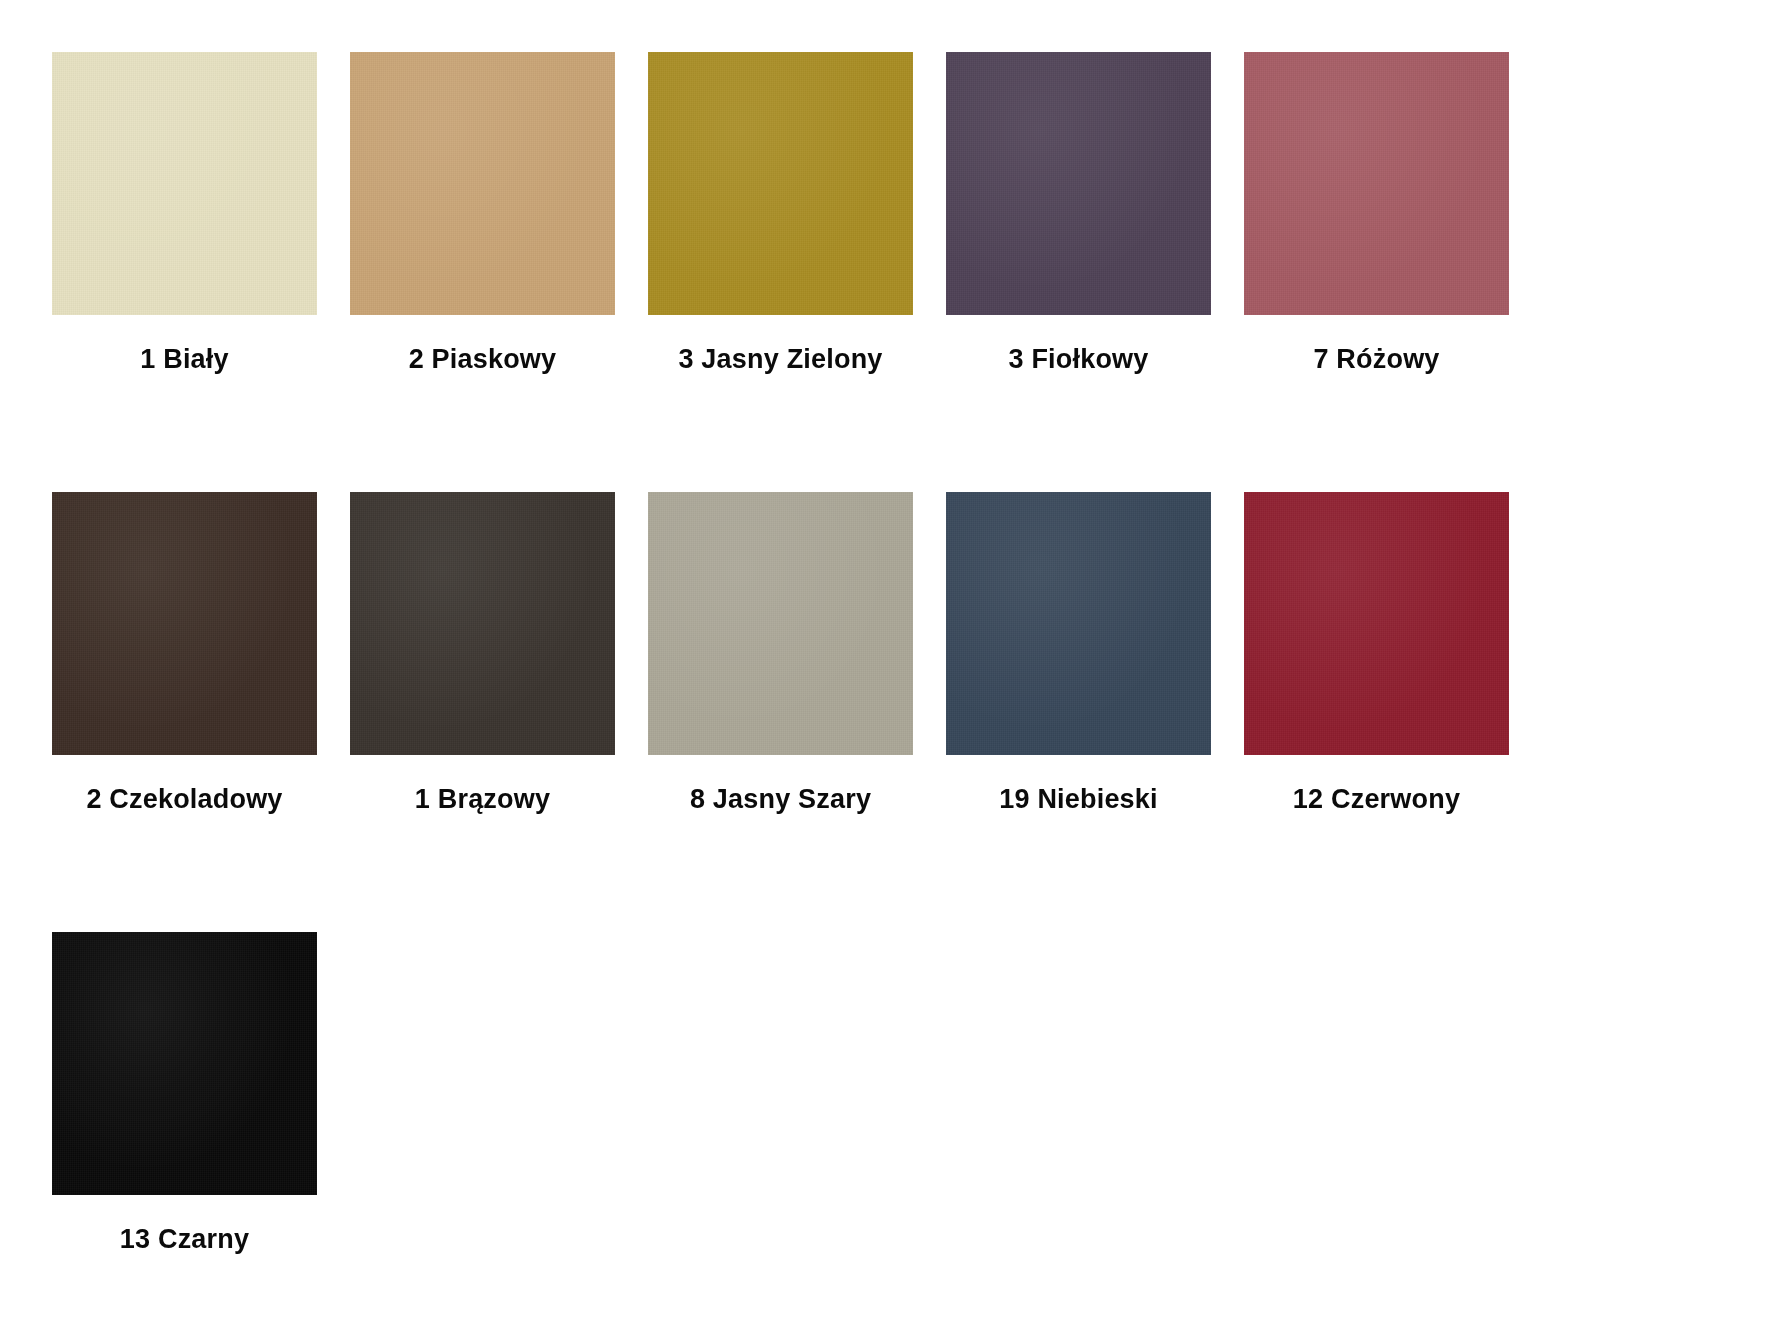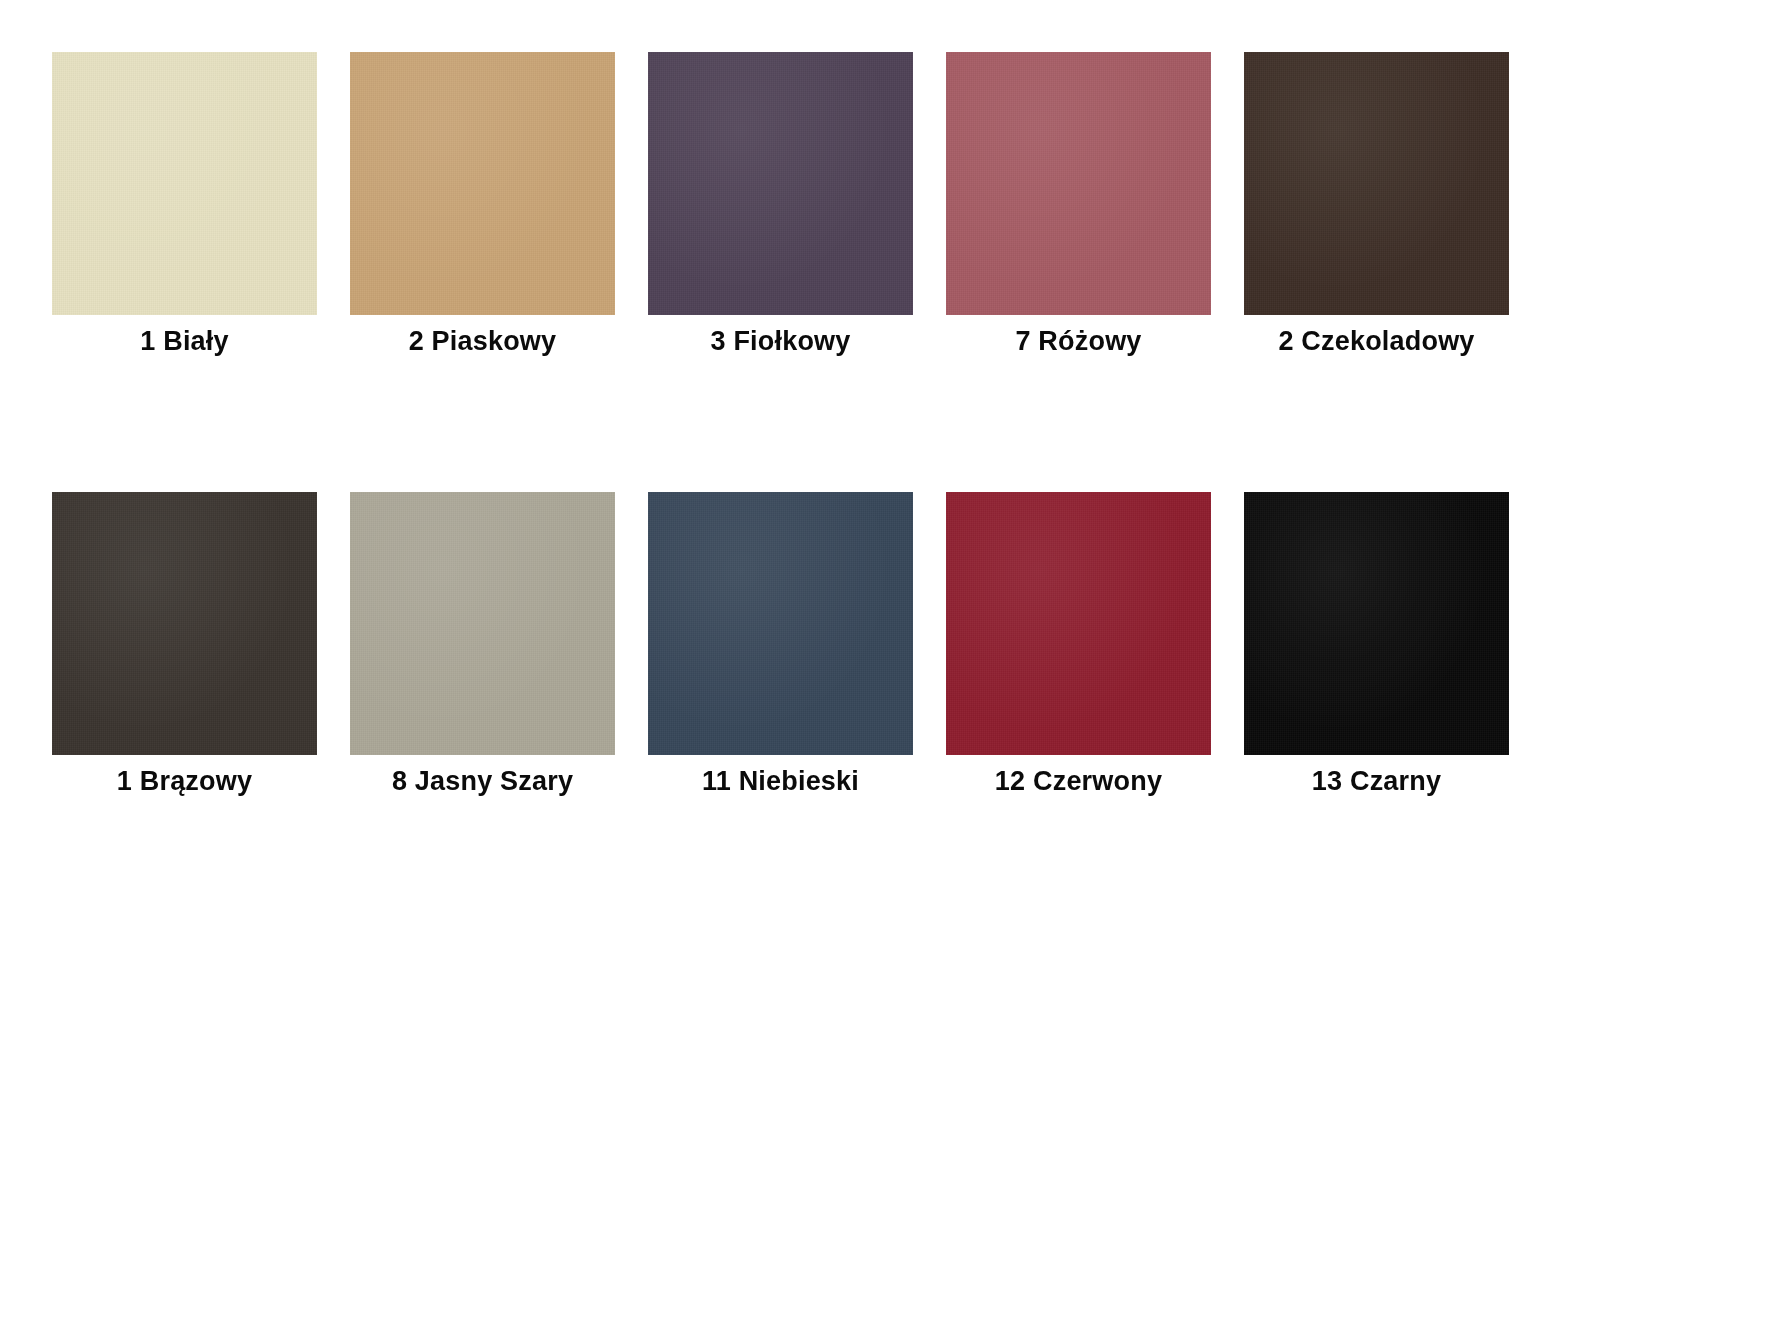--- a/index.html
+++ b/index.html
@@ -64,21 +64,21 @@
 
   .swatch-chip::before {
     content: "";
     position: absolute;
     inset: 0;
     background: radial-gradient(ellipse at 35% 30%, rgba(255,255,255,0.06) 0%, rgba(255,255,255,0) 62%);
     pointer-events: none;
   }
 
   .swatch-label {
-    margin-top: 12px;
+    margin-top: 30px;
     font-size: 27px;
     font-weight: bold;
     color: #0b0b0b;
     text-align: center;
     line-height: 1.1;
     letter-spacing: 0.2px;
     white-space: nowrap;
   }
 </style>
 </head>
@@ -88,20 +88,24 @@
   <div class="swatch-grid">
       <div class="swatch-cell">
         <div class="swatch-chip" style="background-color: rgb(230, 225, 193);"></div>
         <div class="swatch-label">1 Biały</div>
       </div>
       <div class="swatch-cell">
         <div class="swatch-chip" style="background-color: rgb(201, 164, 117);"></div>
         <div class="swatch-label">2 Piaskowy</div>
       </div>
       <div class="swatch-cell">
+        <div class="swatch-chip" style="background-color: rgb(169, 141, 35);"></div>
+        <div class="swatch-label">3 Jasny Zielony</div>
+      </div>
+      <div class="swatch-cell">
         <div class="swatch-chip" style="background-color: rgb(79, 66, 86);"></div>
         <div class="swatch-label">3 Fiołkowy</div>
       </div>
       <div class="swatch-cell">
         <div class="swatch-chip" style="background-color: rgb(165, 90, 99);"></div>
         <div class="swatch-label">7 Różowy</div>
       </div>
       <div class="swatch-cell">
         <div class="swatch-chip" style="background-color: rgb(61, 46, 38);"></div>
         <div class="swatch-label">2 Czekoladowy</div>
@@ -109,21 +113,21 @@
       <div class="swatch-cell">
         <div class="swatch-chip" style="background-color: rgb(58, 52, 47);"></div>
         <div class="swatch-label">1 Brązowy</div>
       </div>
       <div class="swatch-cell">
         <div class="swatch-chip" style="background-color: rgb(171, 167, 151);"></div>
         <div class="swatch-label">8 Jasny Szary</div>
       </div>
       <div class="swatch-cell">
         <div class="swatch-chip" style="background-color: rgb(55, 71, 89);"></div>
-        <div class="swatch-label">11 Niebieski</div>
+        <div class="swatch-label">19 Niebieski</div>
       </div>
       <div class="swatch-cell">
         <div class="swatch-chip" style="background-color: rgb(142, 29, 46);"></div>
         <div class="swatch-label">12 Czerwony</div>
       </div>
       <div class="swatch-cell">
         <div class="swatch-chip" style="background-color: rgb(10, 10, 10);"></div>
         <div class="swatch-label">13 Czarny</div>
       </div>
     </div>

